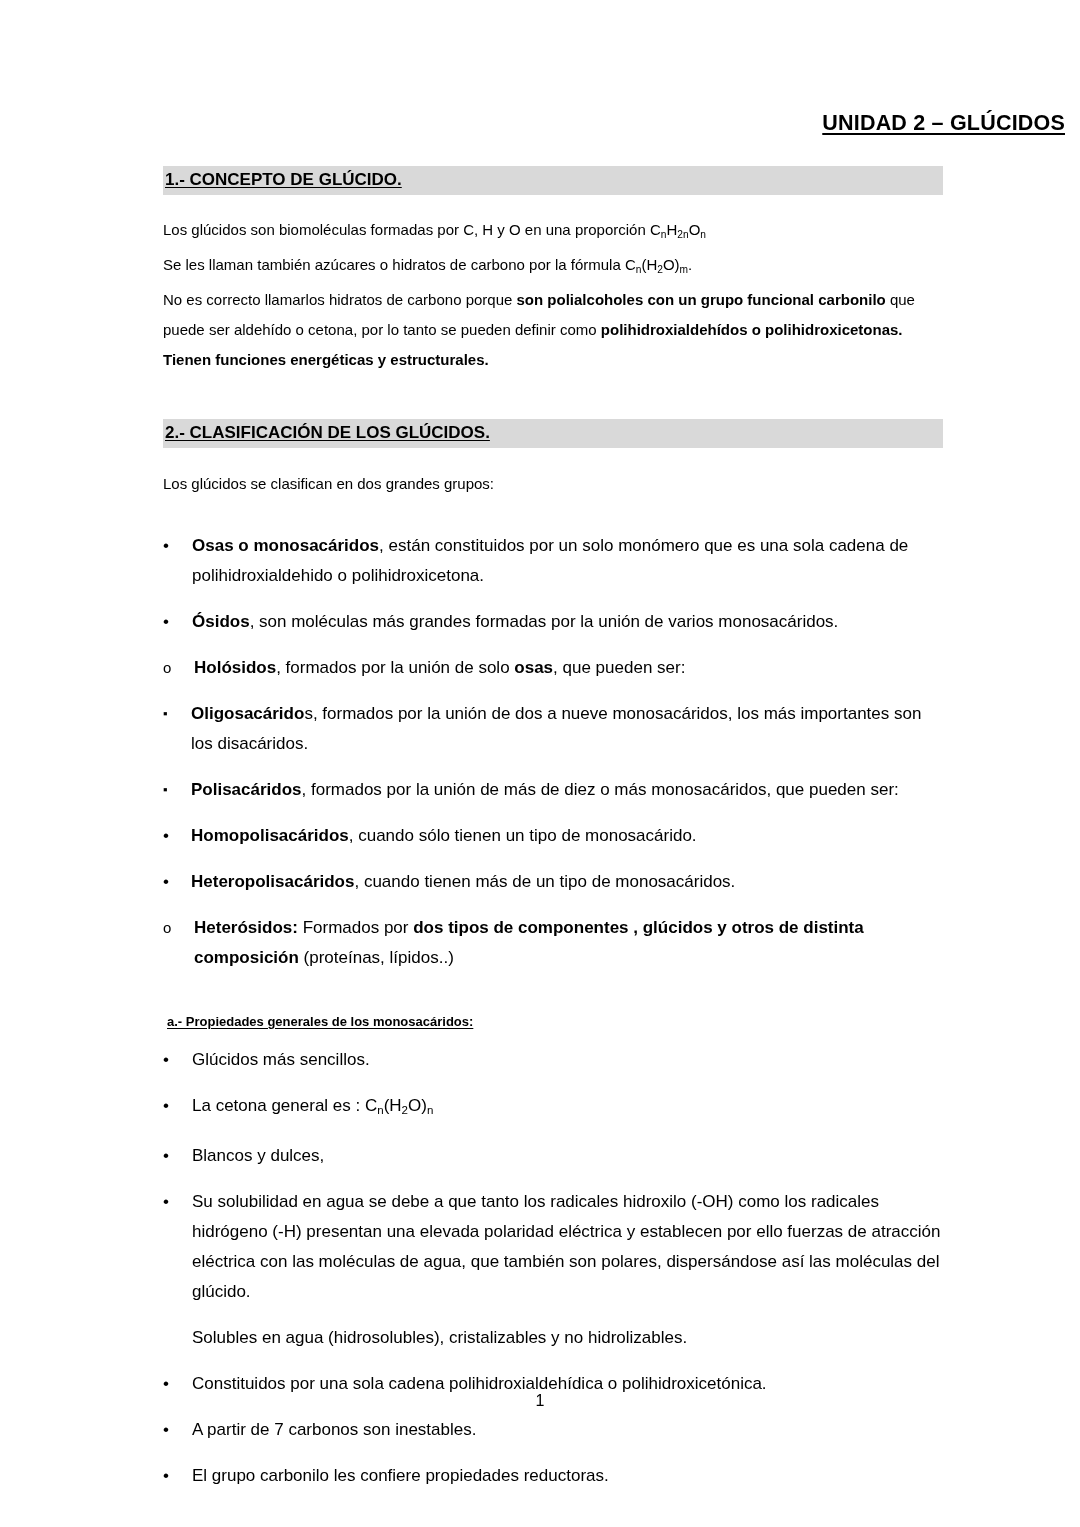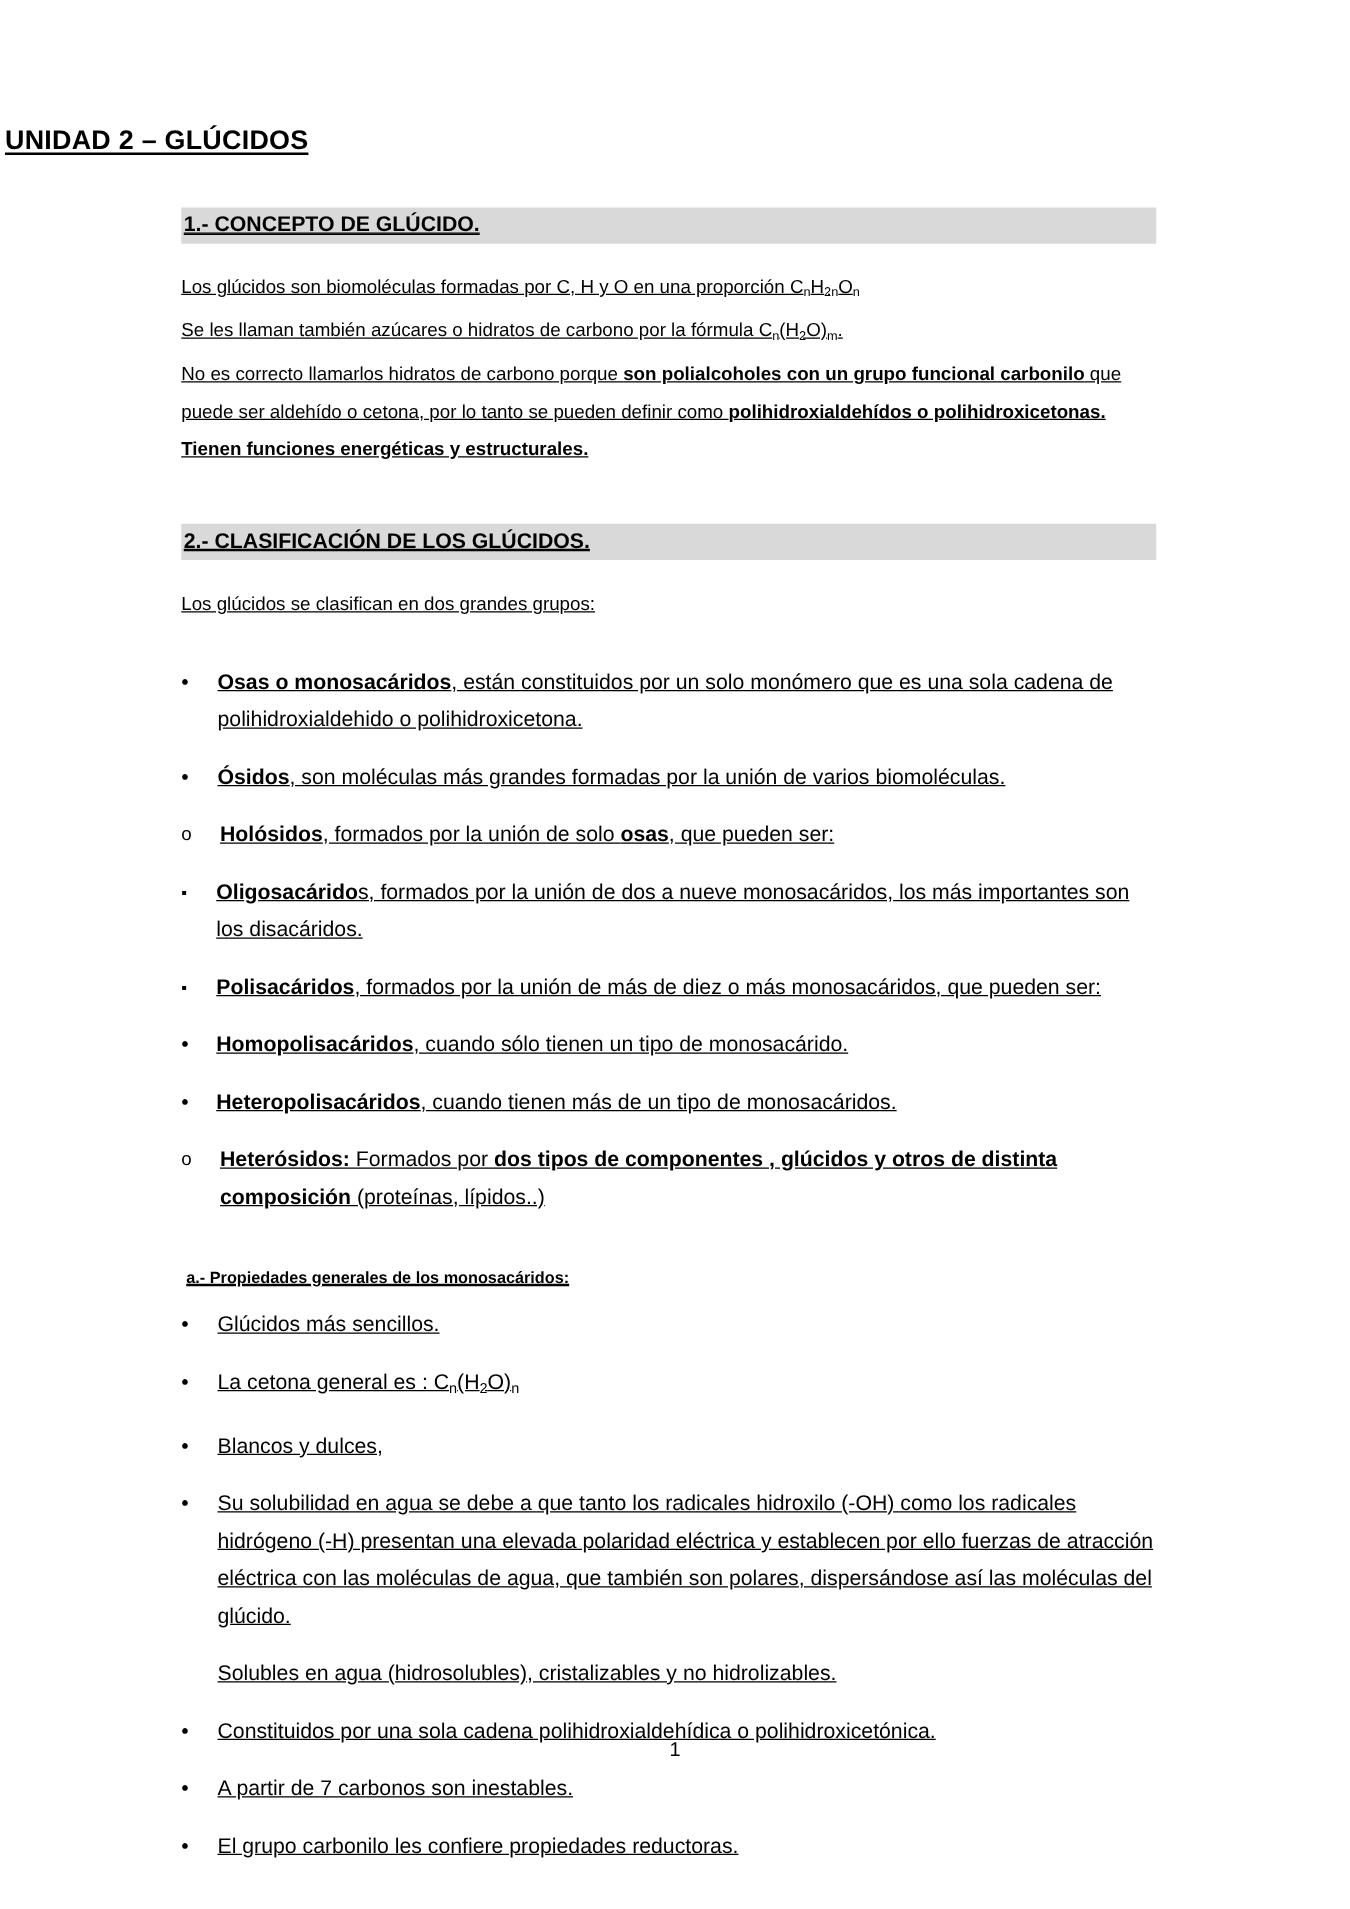--- a/index.html
+++ b/index.html
@@ -18,34 +18,33 @@
   .page {
     position: absolute;
     left: 0; top: 0;
     width: 1080px;
     height: 1527px;
     box-sizing: border-box;
     padding: 0;
   }
   .content {
     position: absolute;
-    left: 145px;
+    left: 163px;
     top: 0;
     width: 780px;
-    text-decoration: underline;
   }
 
   
   .doc-title {
-    text-align: left;
+    text-align: right;
     font-size: 21.5px;
     font-weight: bold;
     text-decoration: underline;
     text-underline-offset: 3px;
-    margin: 4px;
+    margin: 15px;
     padding-top: 96px;
     letter-spacing: 0.2px;
   }
 
   
   .section-bar {
     background: #d9d9d9;
     width: 780px;
     box-sizing: border-box;
     padding: 4px 2px 5px 2px;
@@ -173,21 +172,21 @@
 
     <div class="spacer-sm" style="height:16px;"></div>
 
     <ul class="lvl lvl1">
       <li class="item">
         <span class="marker">•</span>
         <span class="txt"><b>Osas o monosacáridos</b><span>,  están constituidos por un solo monómero que es una sola cadena de polihidroxialdehido o polihidroxicetona.</span></span>
       </li>
       <li class="item">
         <span class="marker">•</span>
-        <span class="txt"><b>Ósidos</b><span>, son moléculas más grandes formadas por la unión de varios biomoléculas.</span></span>
+        <span class="txt"><b>Ósidos</b><span>, son moléculas más grandes formadas por la unión de varios monosacáridos.</span></span>
       </li>
     </ul>
 
     <ul class="lvl lvl2">
       <li class="item">
         <span class="marker">o</span>
         <span class="txt"><b>Holósidos</b><span>,  formados por la unión de solo </span><b>osas</b><span>, que pueden ser:</span></span>
       </li>
     </ul>
 

